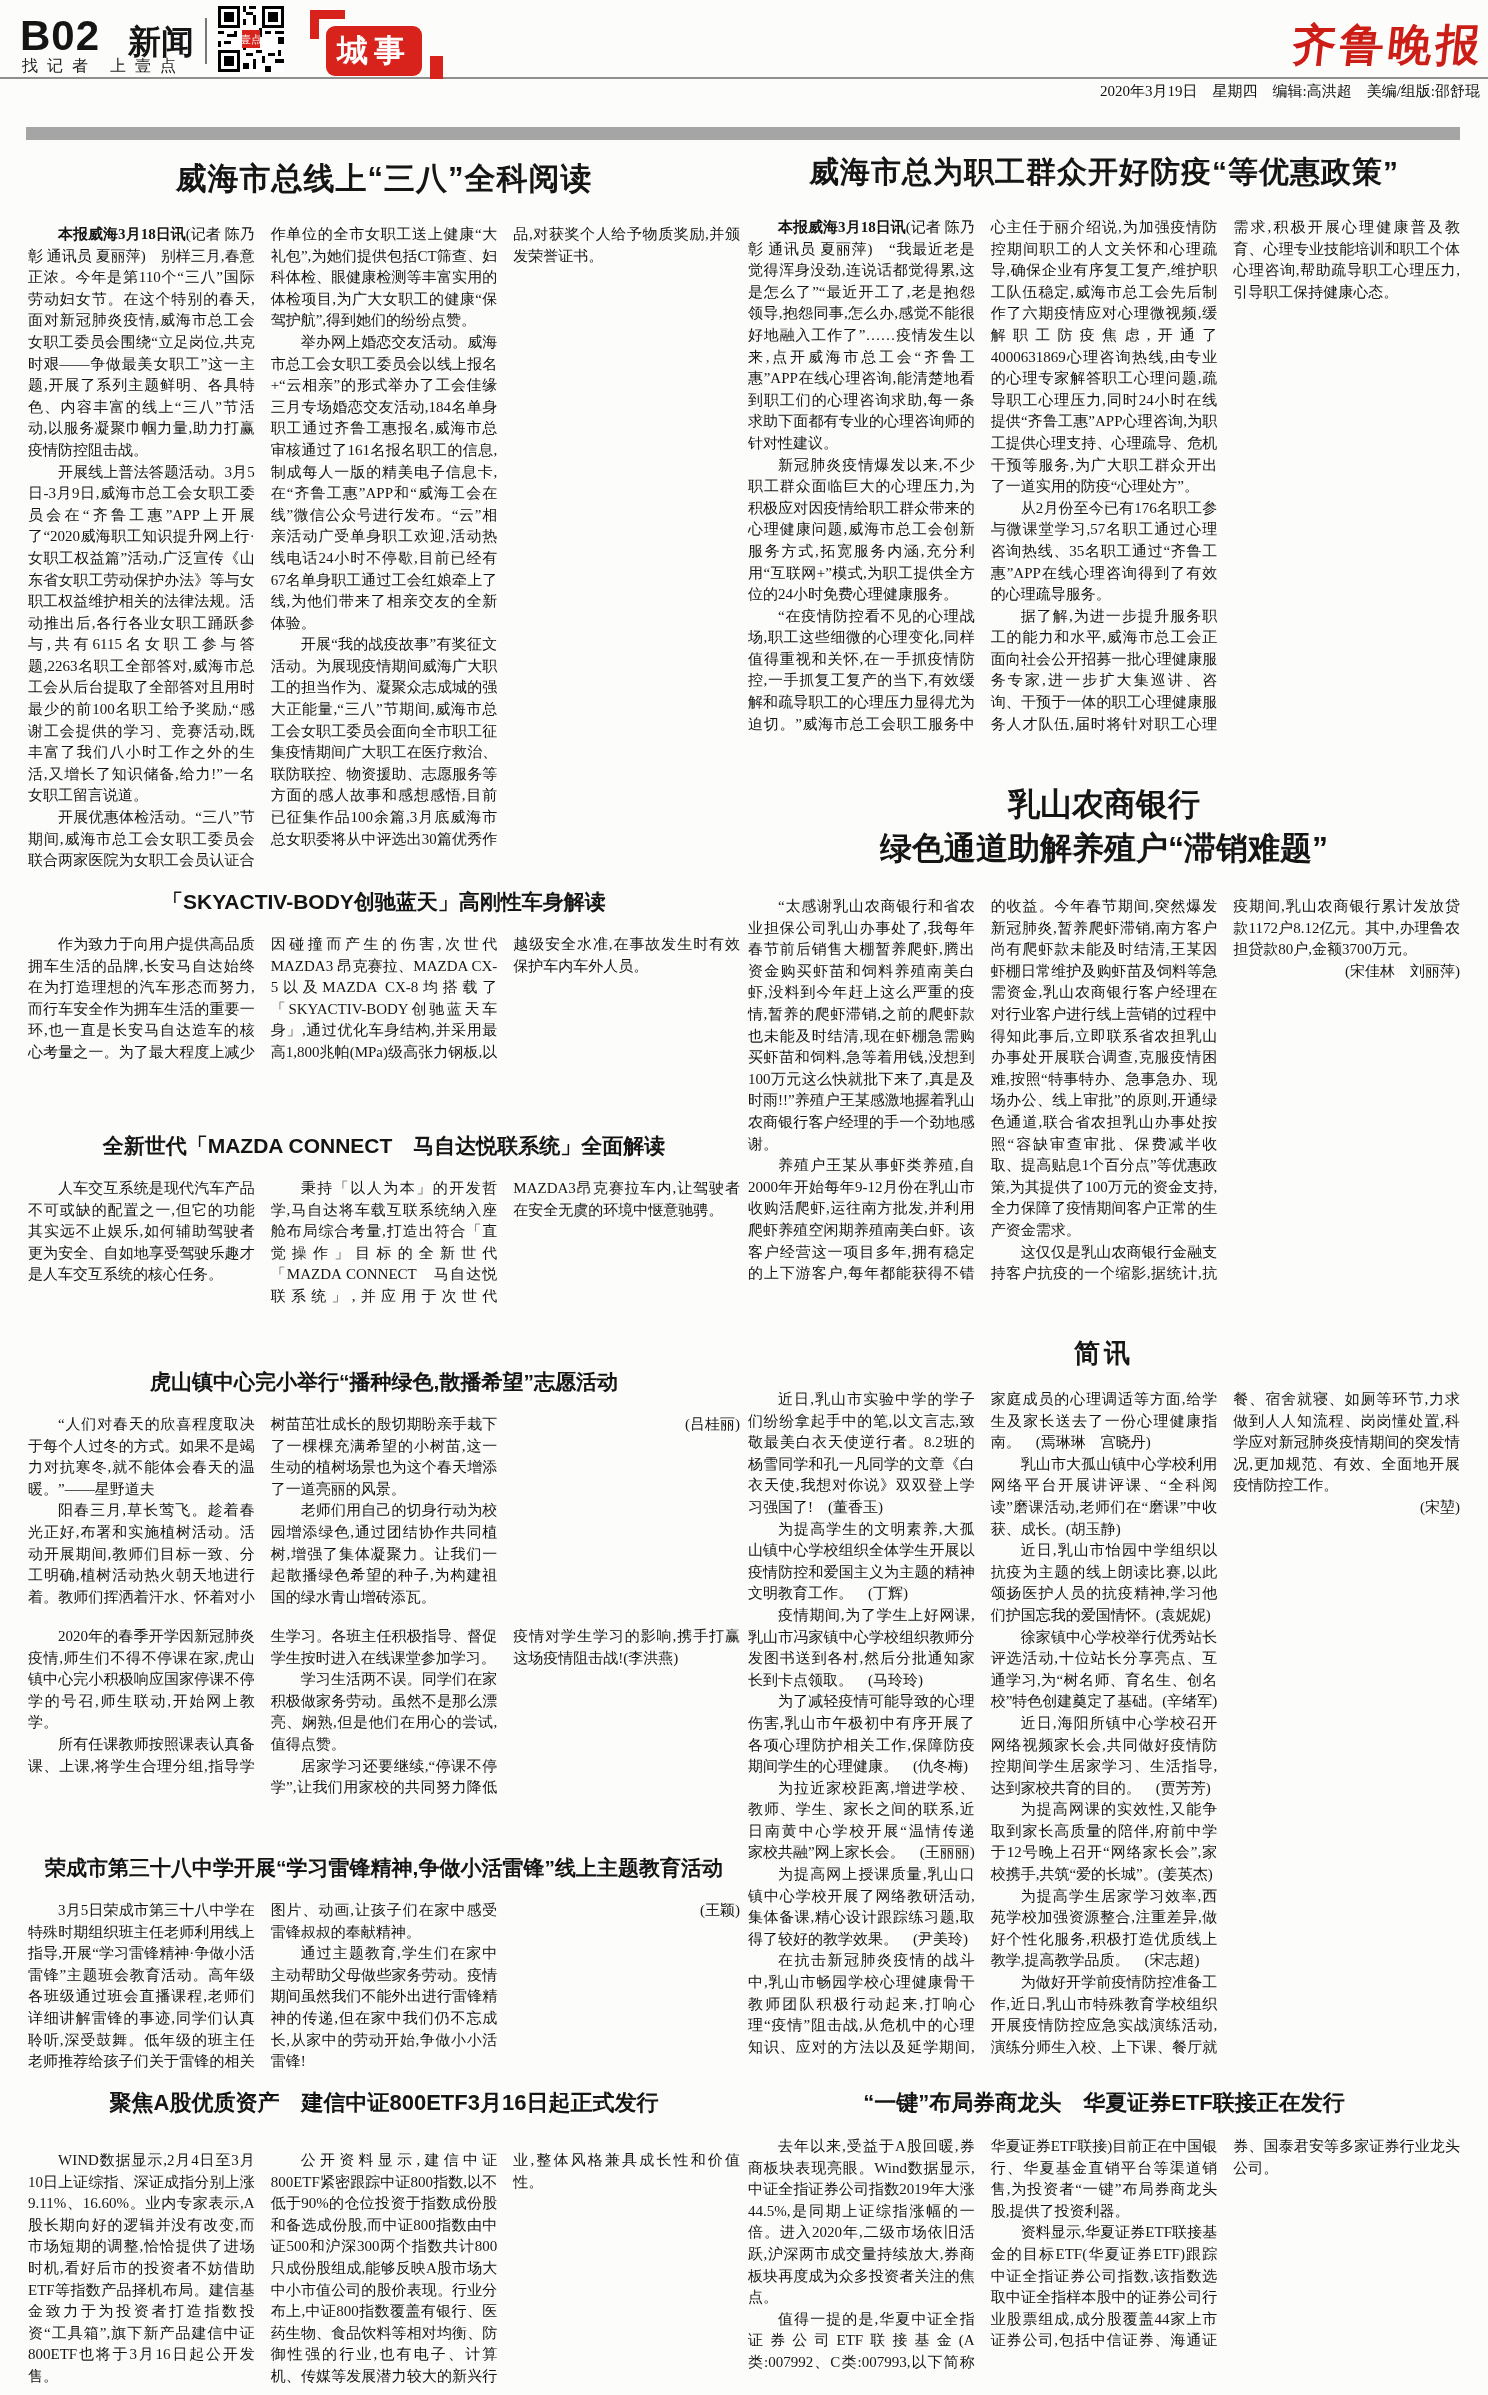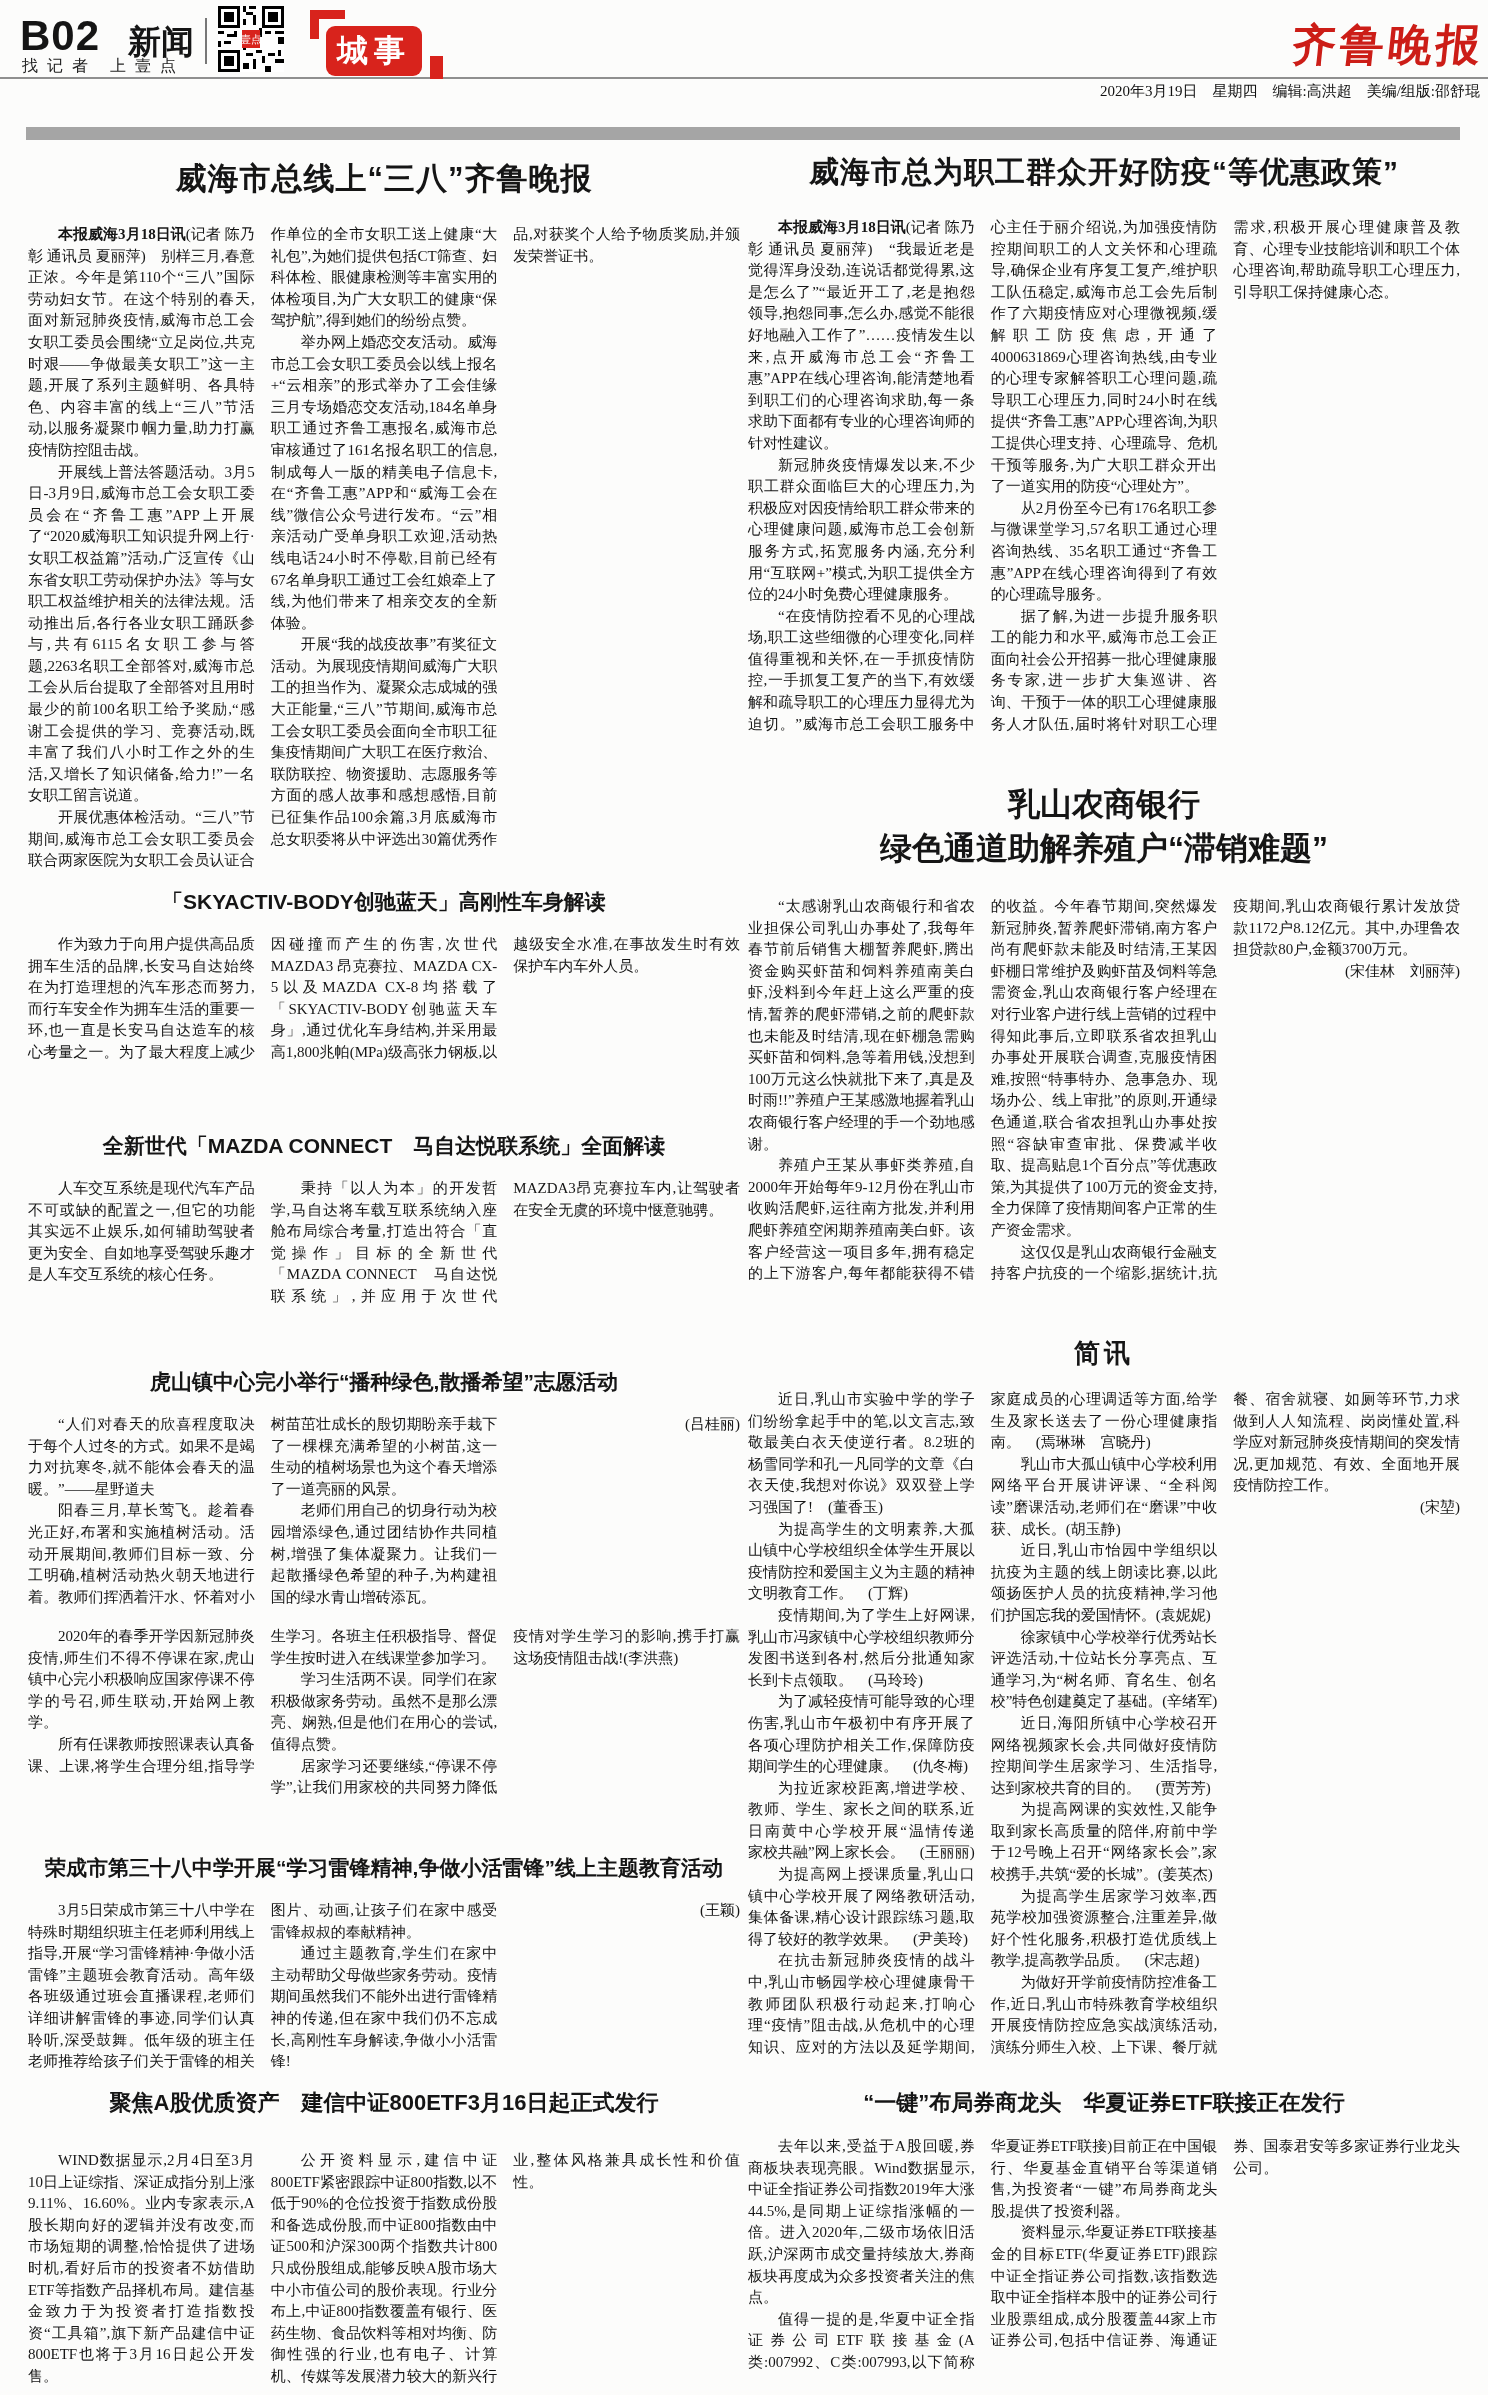--- a/index.html
+++ b/index.html
@@ -70,21 +70,21 @@
   </div>
 
   <div class="corner-mark"></div>
   <div class="tab">城事</div>
   <div class="tab-sq"></div>
   <div class="logo">齐鲁晚报</div>
   <div class="dateline">2020年3月19日　星期四　编辑:高洪超　美编/组版:邵舒琨</div>
   <div class="band"></div>
 
   <section class="sec" style="left:28px;top:158px;width:712px;">
-    <h2 class="h1">威海市总线上“三八”齐鲁晚报</h2>
+    <h2 class="h1">威海市总线上“三八”全科阅读</h2>
     <div class="cols cols-3" style="height:652px;">
       <p><span class="lead">本报威海3月18日讯</span><span>(记者 陈乃彰 通讯员 夏丽萍)　别样三月,春意正浓。今年是第110个“三八”国际劳动妇女节。在这个特别的春天,面对新冠肺炎疫情,威海市总工会女职工委员会围绕“立足岗位,共克时艰——争做最美女职工”这一主题,开展了系列主题鲜明、各具特色、内容丰富的线上“三八”节活动,以服务凝聚巾帼力量,助力打赢疫情防控阻击战。</span></p>
     <p>开展线上普法答题活动。3月5日-3月9日,威海市总工会女职工委员会在“齐鲁工惠”APP上开展了“2020威海职工知识提升网上行·女职工权益篇”活动,广泛宣传《山东省女职工劳动保护办法》等与女职工权益维护相关的法律法规。活动推出后,各行各业女职工踊跃参与,共有6115名女职工参与答题,2263名职工全部答对,威海市总工会从后台提取了全部答对且用时最少的前100名职工给予奖励,“感谢工会提供的学习、竞赛活动,既丰富了我们八小时工作之外的生活,又增长了知识储备,给力!”一名女职工留言说道。</p>
         <p>开展优惠体检活动。“三八”节期间,威海市总工会女职工委员会联合两家医院为女职工会员认证合作单位的全市女职工送上健康“大礼包”,为她们提供包括CT筛查、妇科体检、眼健康检测等丰富实用的体检项目,为广大女职工的健康“保驾护航”,得到她们的纷纷点赞。</p>
         <p>举办网上婚恋交友活动。威海市总工会女职工委员会以线上报名+“云相亲”的形式举办了工会佳缘三月专场婚恋交友活动,184名单身职工通过齐鲁工惠报名,威海市总审核通过了161名报名职工的信息,制成每人一版的精美电子信息卡,在“齐鲁工惠”APP和“威海工会在线”微信公众号进行发布。“云”相亲活动广受单身职工欢迎,活动热线电话24小时不停歇,目前已经有67名单身职工通过工会红娘牵上了线,为他们带来了相亲交友的全新体验。</p>
         <p>开展“我的战疫故事”有奖征文活动。为展现疫情期间威海广大职工的担当作为、凝聚众志成城的强大正能量,“三八”节期间,威海市总工会女职工委员会面向全市职工征集疫情期间广大职工在医疗救治、联防联控、物资援助、志愿服务等方面的感人故事和感想感悟,目前已征集作品100余篇,3月底威海市总女职委将从中评选出30篇优秀作品,对获奖个人给予物质奖励,并颁发荣誉证书。</p>
       </div>
   </section>
 
   <section class="sec" style="left:748px;top:152px;width:712px;">
@@ -142,21 +142,21 @@
         <p>所有任课教师按照课表认真备课、上课,将学生合理分组,指导学生学习。各班主任积极指导、督促学生按时进入在线课堂参加学习。</p>
         <p>学习生活两不误。同学们在家积极做家务劳动。虽然不是那么漂亮、娴熟,但是他们在用心的尝试,值得点赞。</p>
         <p>居家学习还要继续,“停课不停学”,让我们用家校的共同努力降低疫情对学生学习的影响,携手打赢这场疫情阻击战!(李洪燕)</p>
       </div>
   </section>
 
   <section class="sec" style="left:28px;top:1854px;width:712px;">
     <h3 class="h3">荣成市第三十八中学开展“学习雷锋精神,争做小活雷锋”线上主题教育活动</h3>
     <div class="cols cols-3" style="height:178px;">
         <p>3月5日荣成市第三十八中学在特殊时期组织班主任老师利用线上指导,开展“学习雷锋精神·争做小活雷锋”主题班会教育活动。高年级各班级通过班会直播课程,老师们详细讲解雷锋的事迹,同学们认真聆听,深受鼓舞。低年级的班主任老师推荐给孩子们关于雷锋的相关图片、动画,让孩子们在家中感受雷锋叔叔的奉献精神。</p>
-        <p>通过主题教育,学生们在家中主动帮助父母做些家务劳动。疫情期间虽然我们不能外出进行雷锋精神的传递,但在家中我们仍不忘成长,高刚性车身解读,争做小小活雷锋!</p>
+        <p>通过主题教育,学生们在家中主动帮助父母做些家务劳动。疫情期间虽然我们不能外出进行雷锋精神的传递,但在家中我们仍不忘成长,从家中的劳动开始,争做小小活雷锋!</p>
         <p class="byline">(王颖)</p>
       </div>
   </section>
 
   <section class="sec" style="left:748px;top:1336px;width:712px;">
     <h3 class="h3-brief">简讯</h3>
     <div class="cols cols-3" style="height:682px;">
         <p>近日,乳山市实验中学的学子们纷纷拿起手中的笔,以文言志,致敬最美白衣天使逆行者。8.2班的杨雪同学和孔一凡同学的文章《白衣天使,我想对你说》双双登上学习强国了!　(董香玉)</p>
         <p>为提高学生的文明素养,大孤山镇中心学校组织全体学生开展以疫情防控和爱国主义为主题的精神文明教育工作。　(丁辉)</p>
         <p>疫情期间,为了学生上好网课,乳山市冯家镇中心学校组织教师分发图书送到各村,然后分批通知家长到卡点领取。　(马玲玲)</p>

